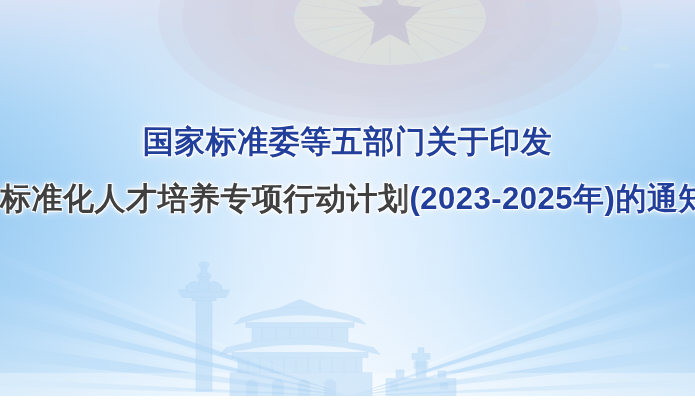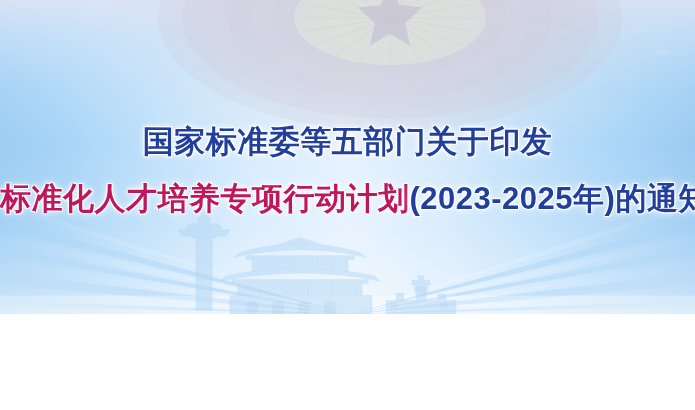--- a/index.html
+++ b/index.html
@@ -7,21 +7,21 @@
     padding: 0;
     background: #ffffff;
   }
   body {
     font-family: "Liberation Sans", "DejaVu Sans", sans-serif;
   }
 
   #banner {
     position: relative;
     width: 695px;
-    height: 314px;
+    height: 396px;
     overflow: hidden;
     background: #a7d2f5;
   }
 
   
   .layer {
     position: absolute;
     inset: 0;
     pointer-events: none;
   }
@@ -119,21 +119,21 @@
     font-size: 31px;
     color: #22409B;
   }
 
   #title-line-2 {
     position: absolute;
     top: 183px;
     font-size: 31px;
     color: #22409B;
   }
-  #title-line-2 .hl { color: #be185d; font-family: Liberation Serif, serif; }
+  #title-line-2 .hl { color: #404040; font-family: Liberation Serif, serif; }
 
   #cta-button {
     position: absolute;
     top: 243px;
     left: 50%;
     transform: translateX(-50%);
     display: flex;
     align-items: center;
     justify-content: center;
     width: 97px;

